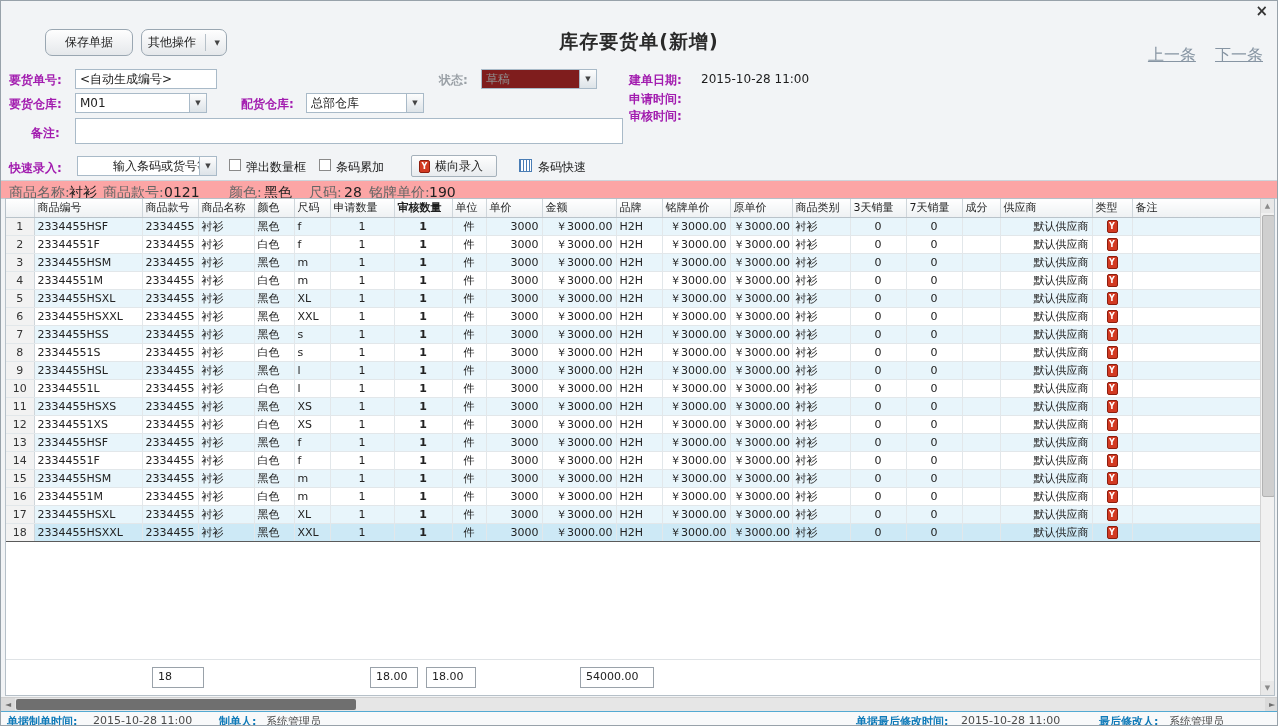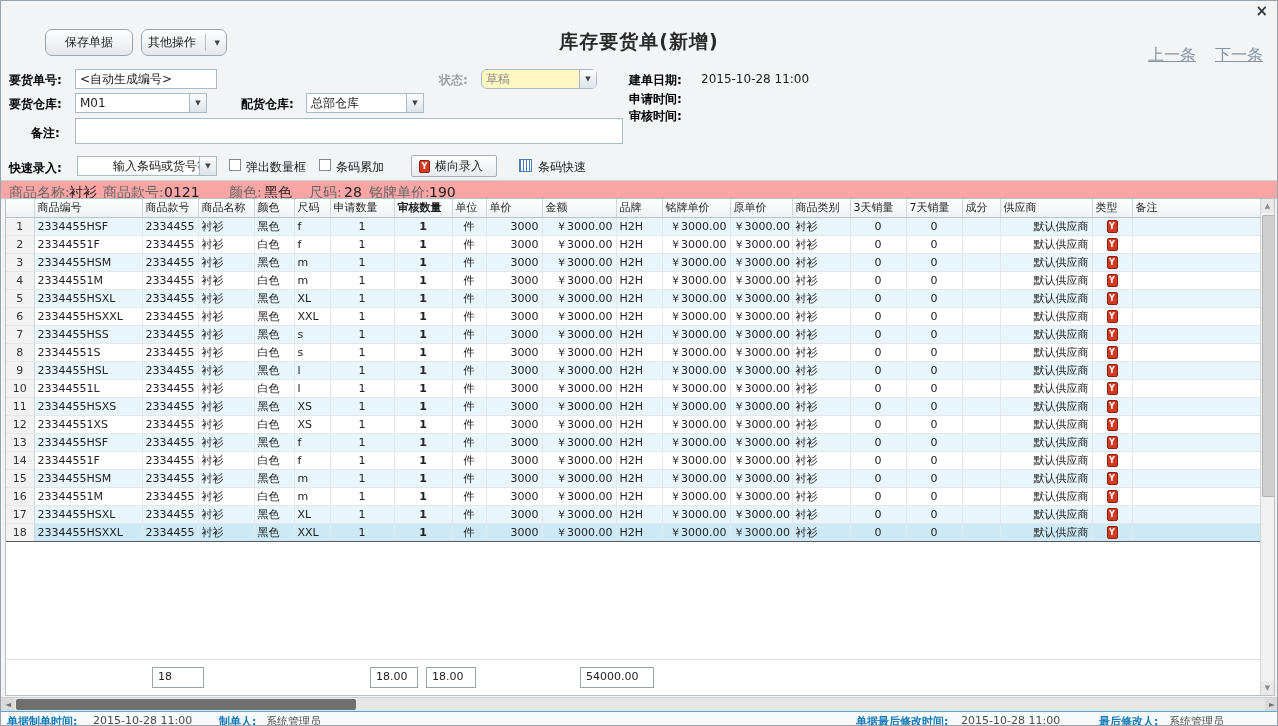--- a/index.html
+++ b/index.html
@@ -9,27 +9,27 @@
   .close{position:absolute;top:2px;right:9px;font-size:15px;font-weight:bold;color:#333;cursor:pointer;line-height:16px;}
   .title{position:absolute;top:28px;left:0;right:0;text-align:center;font-size:19px;font-weight:bold;color:#2a2a2a;letter-spacing:1px;}
   .btn{display:flex;align-items:center;justify-content:center;height:27px;background:linear-gradient(#fefefe,#e5e8eb);border:1px solid #9aa7b2;border-radius:7px;font-size:12px;color:#222;cursor:pointer;box-sizing:border-box;margin-left:36px;}
   #btn-save{position:absolute;left:8px;top:28px;width:88px;}
   #btn-other{position:absolute;left:104px;top:28px;width:86px;justify-content:space-between;padding:0 6px;}
   #btn-other .sep{width:1px;height:17px;background:#b6c0c8;margin:0 4px;}
   .arr-glyph{font-size:7px;color:#444;}
   .nav{position:absolute;top:44px;right:14px;font-size:16px;}
   .nav a{margin-left:14px;color:#8795a3;text-decoration:underline;cursor:pointer;}
   
-  .lbl{position:absolute;font-weight:bold;color:#000000;white-space:nowrap;}
+  .lbl{position:absolute;font-weight:bold;color:#a21caf;white-space:nowrap;}
   .val{position:absolute;color:#1c1c1c;white-space:nowrap;}
   .input{position:absolute;background:#fff;border:1px solid #a9bac8;height:20px;box-sizing:border-box;padding:2px 4px;font-size:12px;line-height:15px;color:#222;overflow:hidden;white-space:nowrap;}
   .combo{position:absolute;height:20px;background:#fff;border:1px solid #a9bac8;box-sizing:border-box;display:flex;align-items:stretch;cursor:pointer;}
   .combo .txt{flex:1;padding:2px 4px;font-size:12px;line-height:15px;overflow:hidden;white-space:nowrap;}
   .combo .arrow{width:16px;border-left:1px solid #a9bac8;background:linear-gradient(#fdfdfd,#dde3e8);display:flex;align-items:center;justify-content:center;font-size:7px;color:#444;}
-  .combo.disabled{background:#fef9c3;color:#8e8e8e;border-radius:6px;}
+  .combo.disabled{background:#7f1d1d;color:#8e8e8e;}
   .combo.disabled .txt{color:#8e8e8e;}
   .lbl.dim{color:#9aa0a6;}
   
   .checkbox{position:absolute;width:12px;height:12px;background:#fff;border:1px solid #8a8a8a;box-sizing:border-box;cursor:pointer;}
   .flag{display:inline-block;width:11px;height:13px;background:#d23a22;border:1px solid #8d1d0e;border-radius:2px;color:#fff;font-size:8px;font-weight:bold;line-height:12px;text-align:center;vertical-align:middle;box-sizing:border-box;}
   #btn-horiz{position:absolute;left:410px;top:154px;width:86px;height:22px;display:flex;align-items:center;gap:5px;padding:0 7px;background:linear-gradient(#fefefe,#e8ebee);border:1px solid #a5b1bb;border-radius:2px;cursor:pointer;box-sizing:border-box;justify-content:flex-start;}
   .bficon{display:inline-block;width:13px;height:13px;border:1px solid #4a7db5;background:repeating-linear-gradient(90deg,#4a7db5 0 1px,#ffffff 1px 3px);box-sizing:border-box;vertical-align:middle;}
   
   .infobar{position:absolute;left:0;top:179px;width:100%;height:19px;background:#fca5a5;border-top:1px solid #cdd4da;border-bottom:1px solid #c3ccd3;font-size:14px;box-sizing:border-box;}
   .infobar span{position:absolute;top:3px;white-space:nowrap;}

